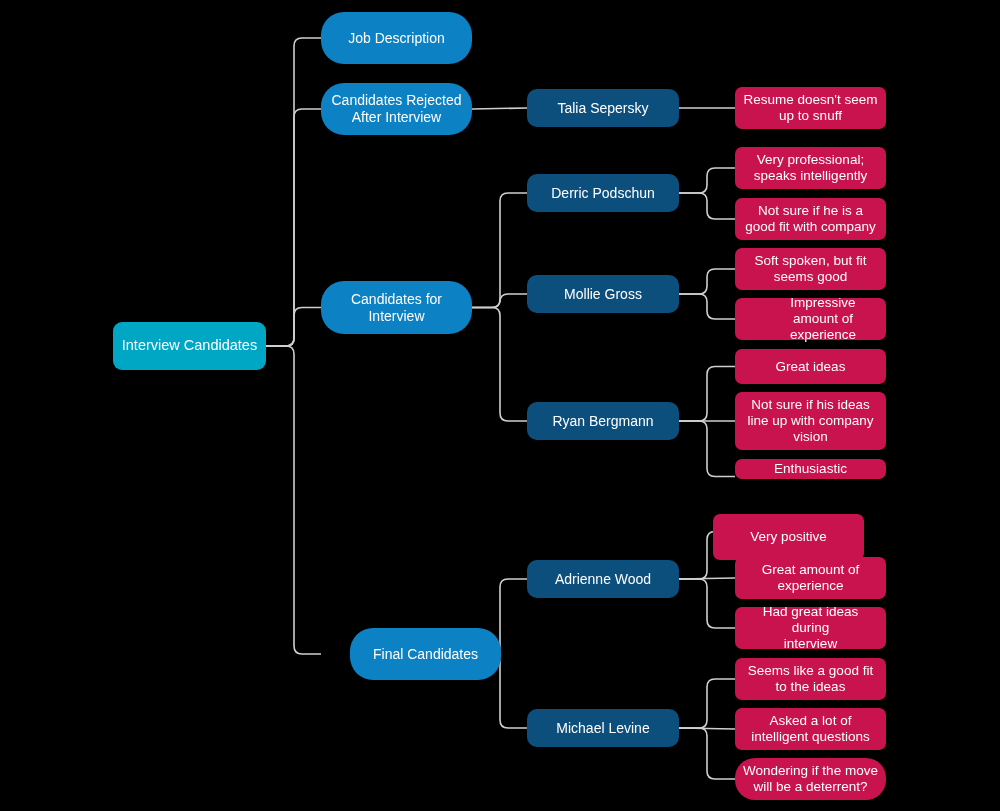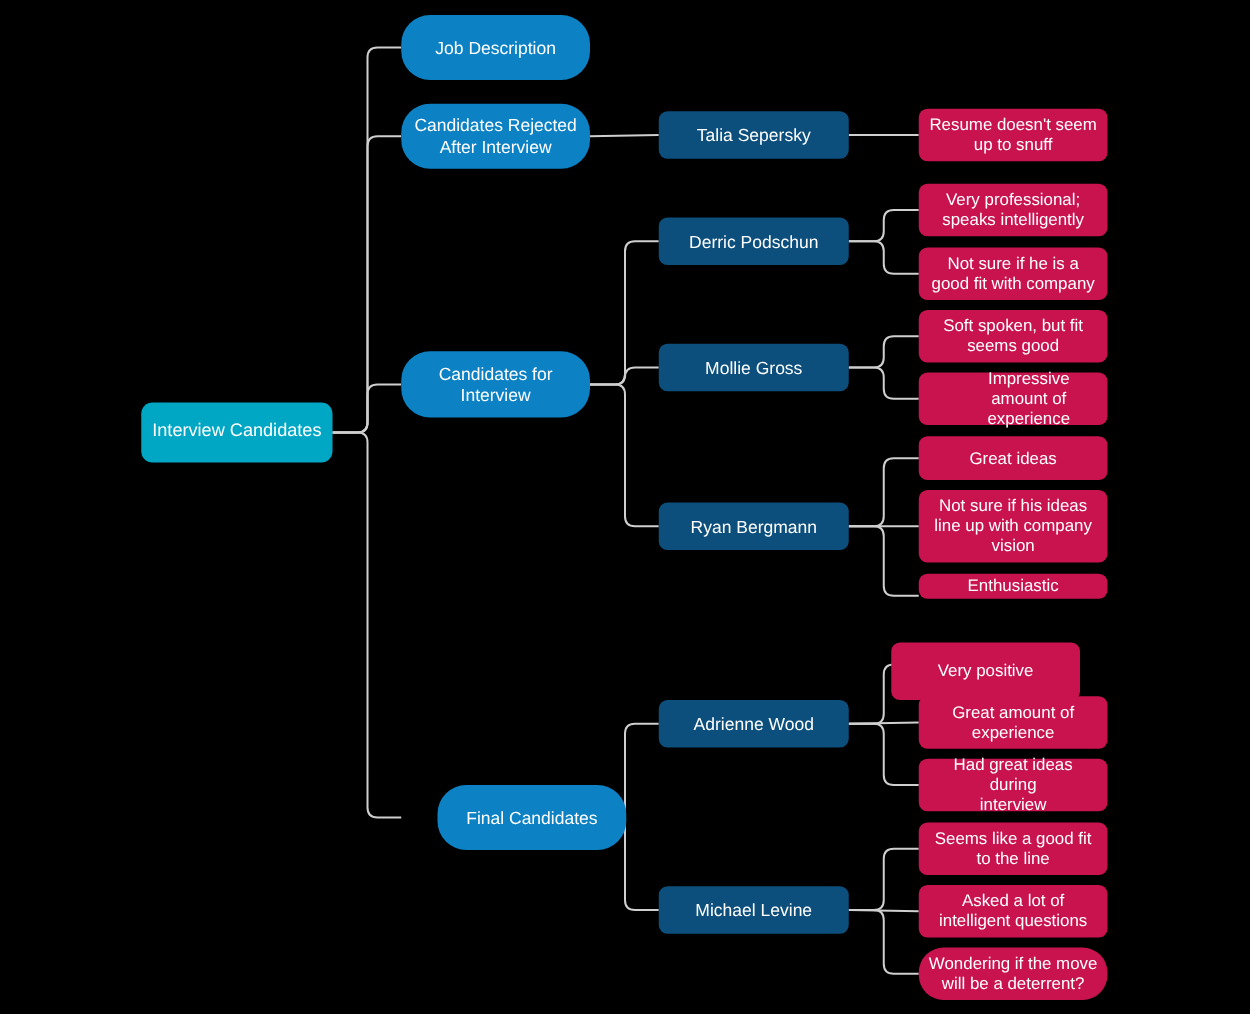--- a/index.html
+++ b/index.html
@@ -35,20 +35,21 @@
     border-radius: 9px;
   }
   .node-branch {
     background: #0c81c4;
     font-size: 14px;
     border-radius: 23px;
   }
   .node-person {
     background: #0d4f7c;
     font-size: 14px;
+    border-radius: 10px;
   }
   .node-note {
     background: #c8134f;
     font-size: 13.5px;
   }
   svg.links {
     position: absolute;
     left: 0;
     top: 0;
     width: 1000px;
@@ -119,19 +120,19 @@
       <div class="node node-note" style="left: 735px; top: 392px; width: 151px; height: 58px;">Not sure if his ideas
 line up with company
 vision</div>
       <div class="node node-note" style="left: 735px; top: 459px; width: 151px; height: 20px;">Enthusiastic</div>
       <div class="node node-note" style="left: 713px; top: 514px; width: 151px; height: 46px;">Very positive</div>
       <div class="node node-note" style="left: 735px; top: 557px; width: 151px; height: 42px;">Great amount of
 experience</div>
       <div class="node node-note" style="left: 735px; top: 607px; width: 151px; height: 42px;">Had great ideas during
 interview</div>
       <div class="node node-note" style="left: 735px; top: 658px; width: 151px; height: 42px;">Seems like a good fit
-to the line</div>
+to the ideas</div>
       <div class="node node-note" style="left: 735px; top: 708px; width: 151px; height: 42px;">Asked a lot of
 intelligent questions</div>
       <div class="node node-note" style="left: 735px; top: 758px; width: 151px; height: 42px; border-radius: 20px;">Wondering if the move
 will be a deterrent?</div>
     </div>
 </div>
 
 </body></html>

